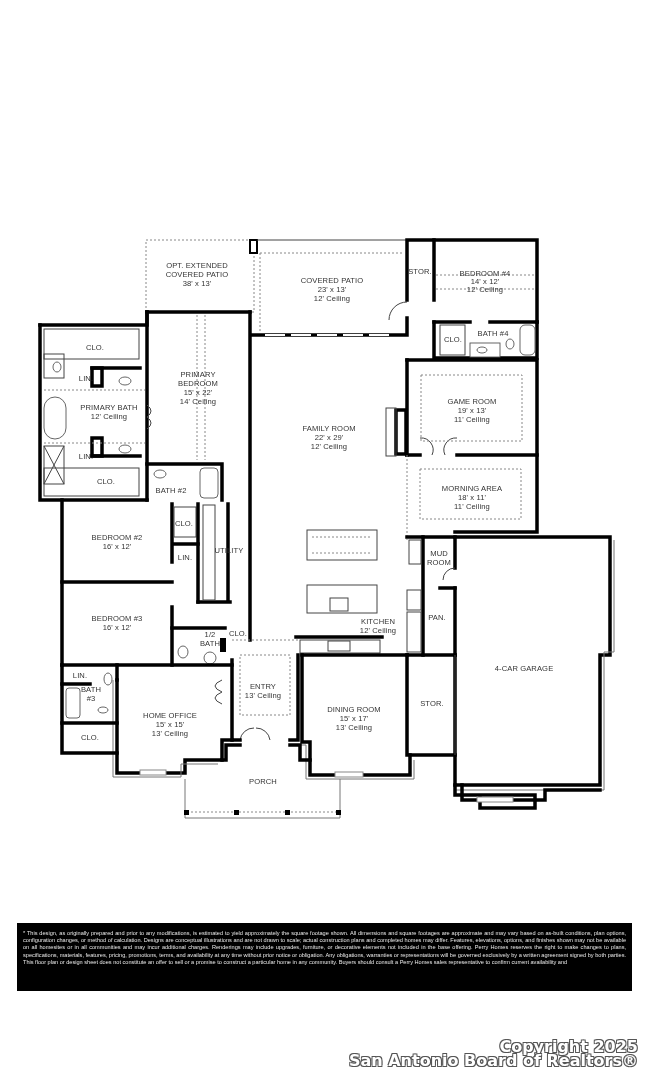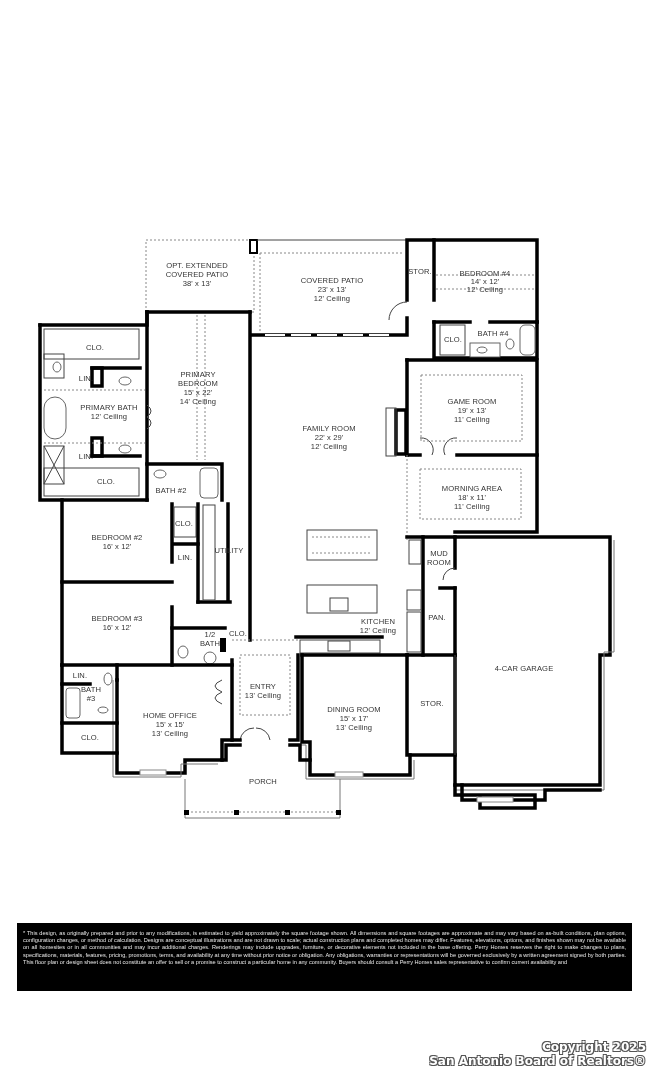--- a/index.html
+++ b/index.html
@@ -6,21 +6,21 @@
     body { width: 650px; height: 1070px; position: relative; overflow: hidden; font-family: "Liberation Sans", sans-serif; }
     #plan { position: absolute; left: 0; top: 0; width: 650px; height: 900px; }
     .wall { stroke: #000; stroke-width: 3.5; fill: none; stroke-linecap: square; }
     .thin { stroke: #444; stroke-width: 1; fill: none; }
     .outer2 { stroke: #777; stroke-width: 1; fill: none; }
     .dot { stroke: #888; stroke-width: 1; stroke-dasharray: 2 2; fill: none; }
     .fix { stroke: #555; stroke-width: 0.9; fill: #fff; }
     .win { stroke: #888; stroke-width: 1; fill: #fff; }
     .lbl { font-family: "Liberation Sans", sans-serif; font-size: 7.6px; fill: #333; text-anchor: middle; letter-spacing: 0.1px; }
     #disclaimer { position: absolute; left: 17px; top: 923px; width: 615px; height: 68px; background: #000; color: #e8e8e8; font-size: 5.6px; line-height: 7.2px; padding: 7px 6px 0 6px; box-sizing: border-box; overflow: hidden; text-align: justify; }
-    #copyright { position: absolute; right: 4px; top: 1040px; text-align: right; font-family: "DejaVu Sans", sans-serif; font-weight: bold; color: #fff; font-size: 12px; line-height: 14px; text-shadow: 1px 1px 0 #555, -1px -1px 0 #555, 1px -1px 0 #555, -1px 1px 0 #555; }
+    #copyright { position: absolute; right: 12px; top: 1040px; text-align: right; font-family: "DejaVu Sans", sans-serif; font-weight: bold; color: #fff; font-size: 16px; line-height: 14px; text-shadow: 1px 1px 0 #555, -1px -1px 0 #555, 1px -1px 0 #555, -1px 1px 0 #555; }
   </style>
 </head>
 <body>
 
 <svg id="plan" viewBox="0 0 650 900" xmlns="http://www.w3.org/2000/svg">
 
   <rect class="dot" x="146" y="240" width="108" height="72"></rect>
   <rect x="250" y="240" width="7" height="13" fill="#fff" stroke="#000" stroke-width="2"></rect>
 
   <polyline class="thin" points="257,240 407,240 407,300"></polyline>

